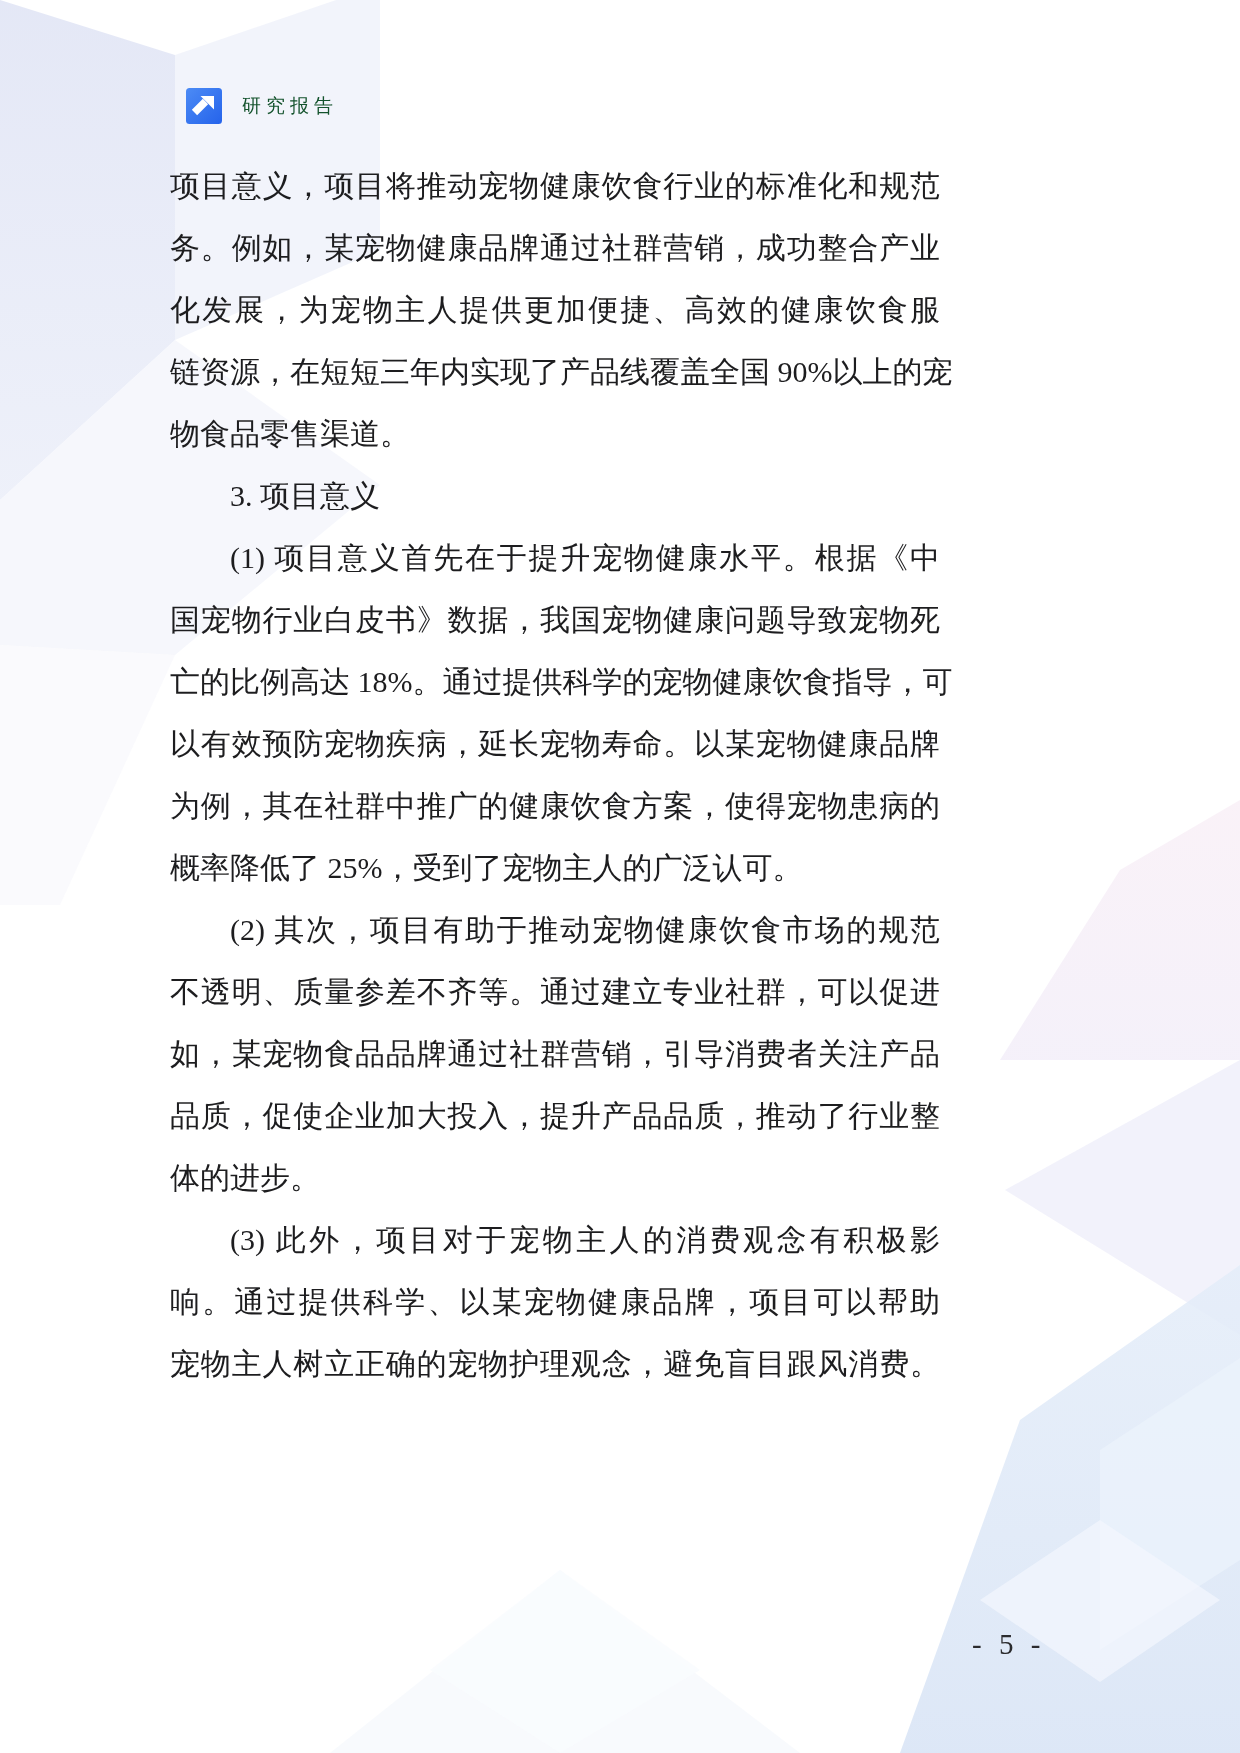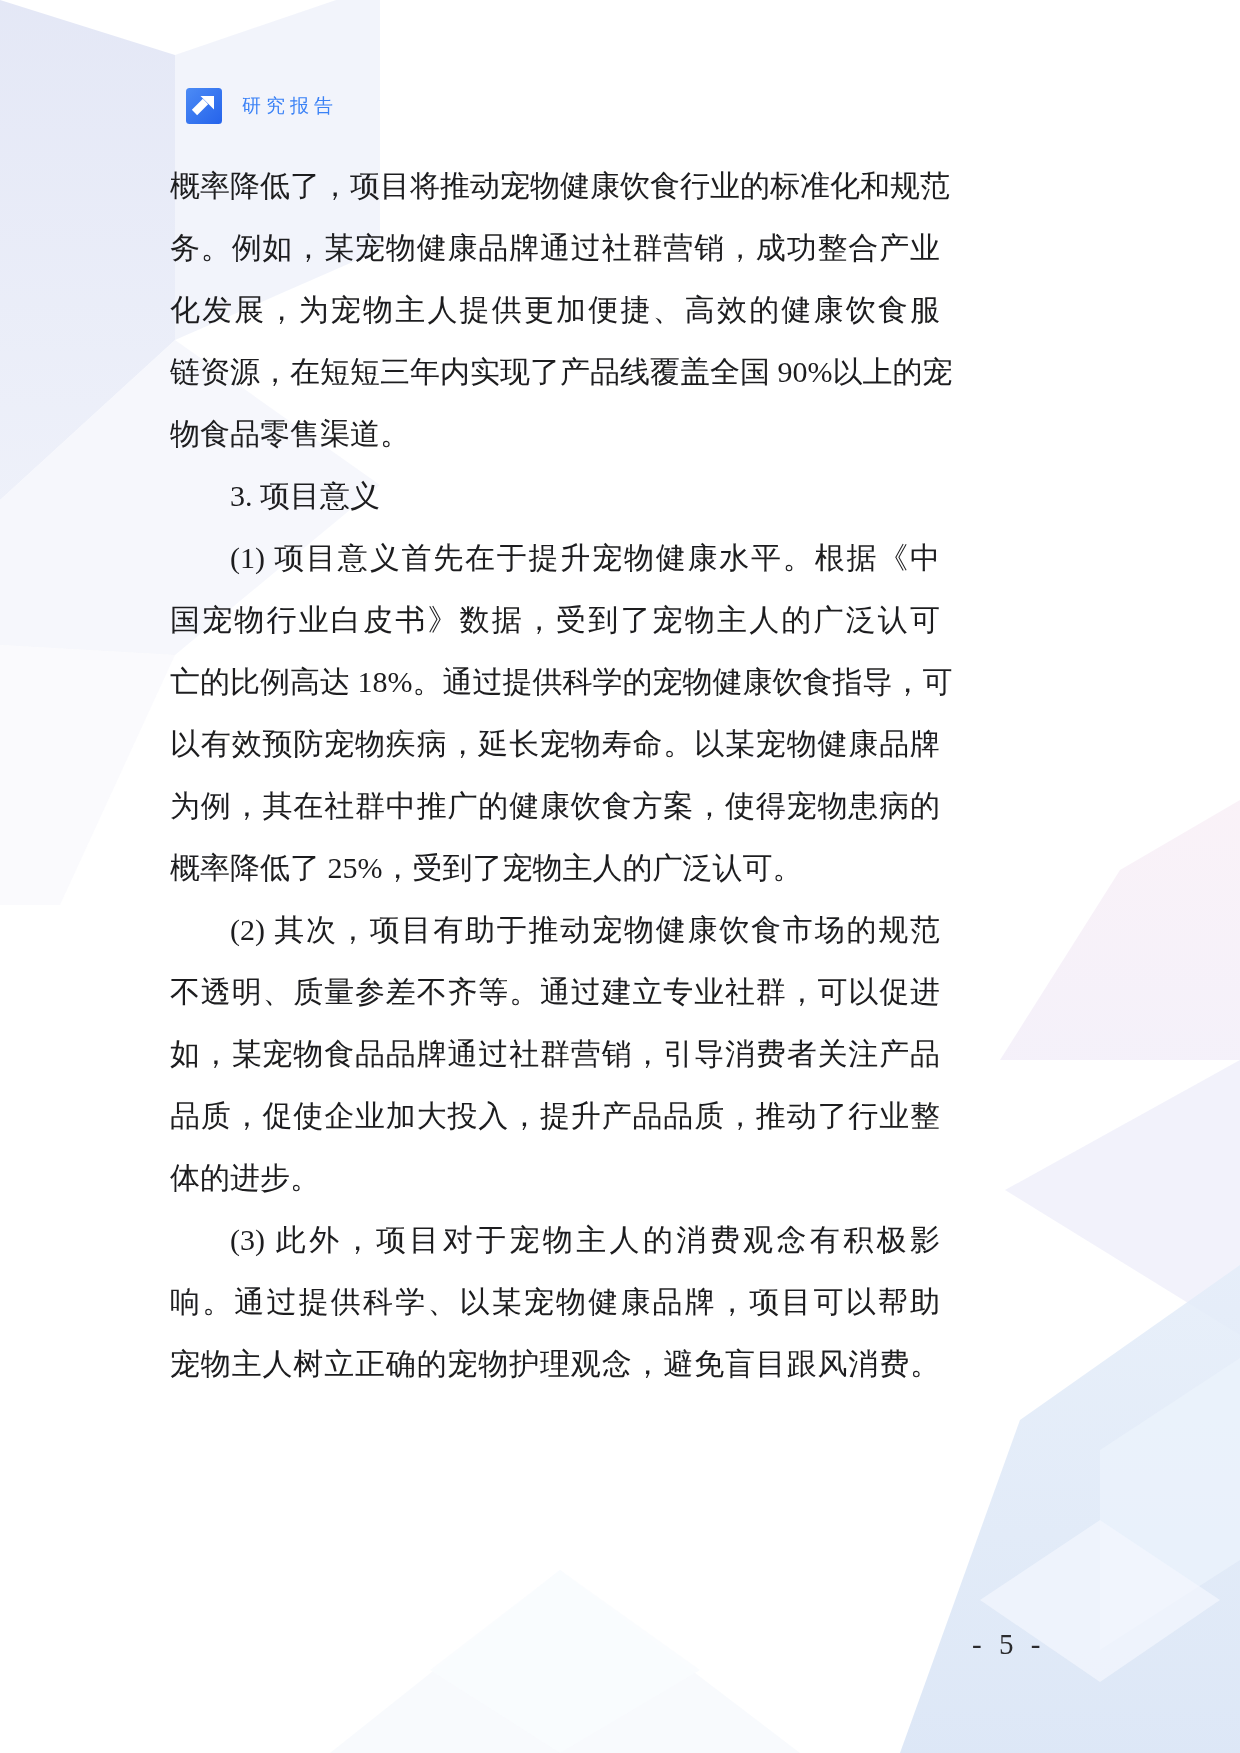--- a/index.html
+++ b/index.html
@@ -15,21 +15,21 @@
   
   .decor { position:absolute; inset:0; width:1240px; height:1753px; pointer-events:none; }
 
   
   .report-header { position:absolute; left:186px; top:88px; height:36px; display:flex; align-items:center; }
   .brand-logo { width:36px; height:36px; display:block; }
   .brand-text {
     margin-left:20px;
     font-size:19px;
     letter-spacing:5px;
-    color:#3b82f6;
+    color:#14532d;
   }
 
   
   .doc-body {
     position:absolute; left:170px; top:155px; width:770px;
     color:#1d1d1f;
   }
   .block { margin:0; }
   .line {
     height:62px; line-height:62px;
@@ -96,32 +96,32 @@
       </defs>
       <rect width="36" height="36" rx="3.5" fill="url(#gLogo)"></rect>
       <path d="M8.5 24.5 L19.5 13.5" stroke="#ffffff" stroke-width="7.5"></path>
       <polygon points="14.5,8 28,8 28,21.5" fill="#ffffff"></polygon>
     </svg>
     <span class="brand-text">研究报告</span>
   </div>
 
   <div class="doc-body">
       <div class="block">
-        <div class="line">概率降低了，项目将推动宠物健康饮食行业的标准化和规范</div>
+        <div class="line">项目意义，项目将推动宠物健康饮食行业的标准化和规范</div>
         <div class="line">务。例如，某宠物健康品牌通过社群营销，成功整合产业</div>
         <div class="line">化发展，为宠物主人提供更加便捷、高效的健康饮食服</div>
         <div class="line">链资源，在短短三年内实现了产品线覆盖全国 90%以上的宠</div>
         <div class="line short">物食品零售渠道。</div>
       </div>
       <div class="block heading">
         <div class="line indent short">3. 项目意义</div>
       </div>
       <div class="block">
         <div class="line indent">(1) 项目意义首先在于提升宠物健康水平。根据《中</div>
-        <div class="line">国宠物行业白皮书》数据，受到了宠物主人的广泛认可</div>
+        <div class="line">国宠物行业白皮书》数据，我国宠物健康问题导致宠物死</div>
         <div class="line">亡的比例高达 18%。通过提供科学的宠物健康饮食指导，可</div>
         <div class="line">以有效预防宠物疾病，延长宠物寿命。以某宠物健康品牌</div>
         <div class="line">为例，其在社群中推广的健康饮食方案，使得宠物患病的</div>
         <div class="line short">概率降低了 25%，受到了宠物主人的广泛认可。</div>
       </div>
       <div class="block">
         <div class="line indent">(2) 其次，项目有助于推动宠物健康饮食市场的规范</div>
         <div class="line">不透明、质量参差不齐等。通过建立专业社群，可以促进</div>
         <div class="line">如，某宠物食品品牌通过社群营销，引导消费者关注产品</div>
         <div class="line">品质，促使企业加大投入，提升产品品质，推动了行业整</div>

